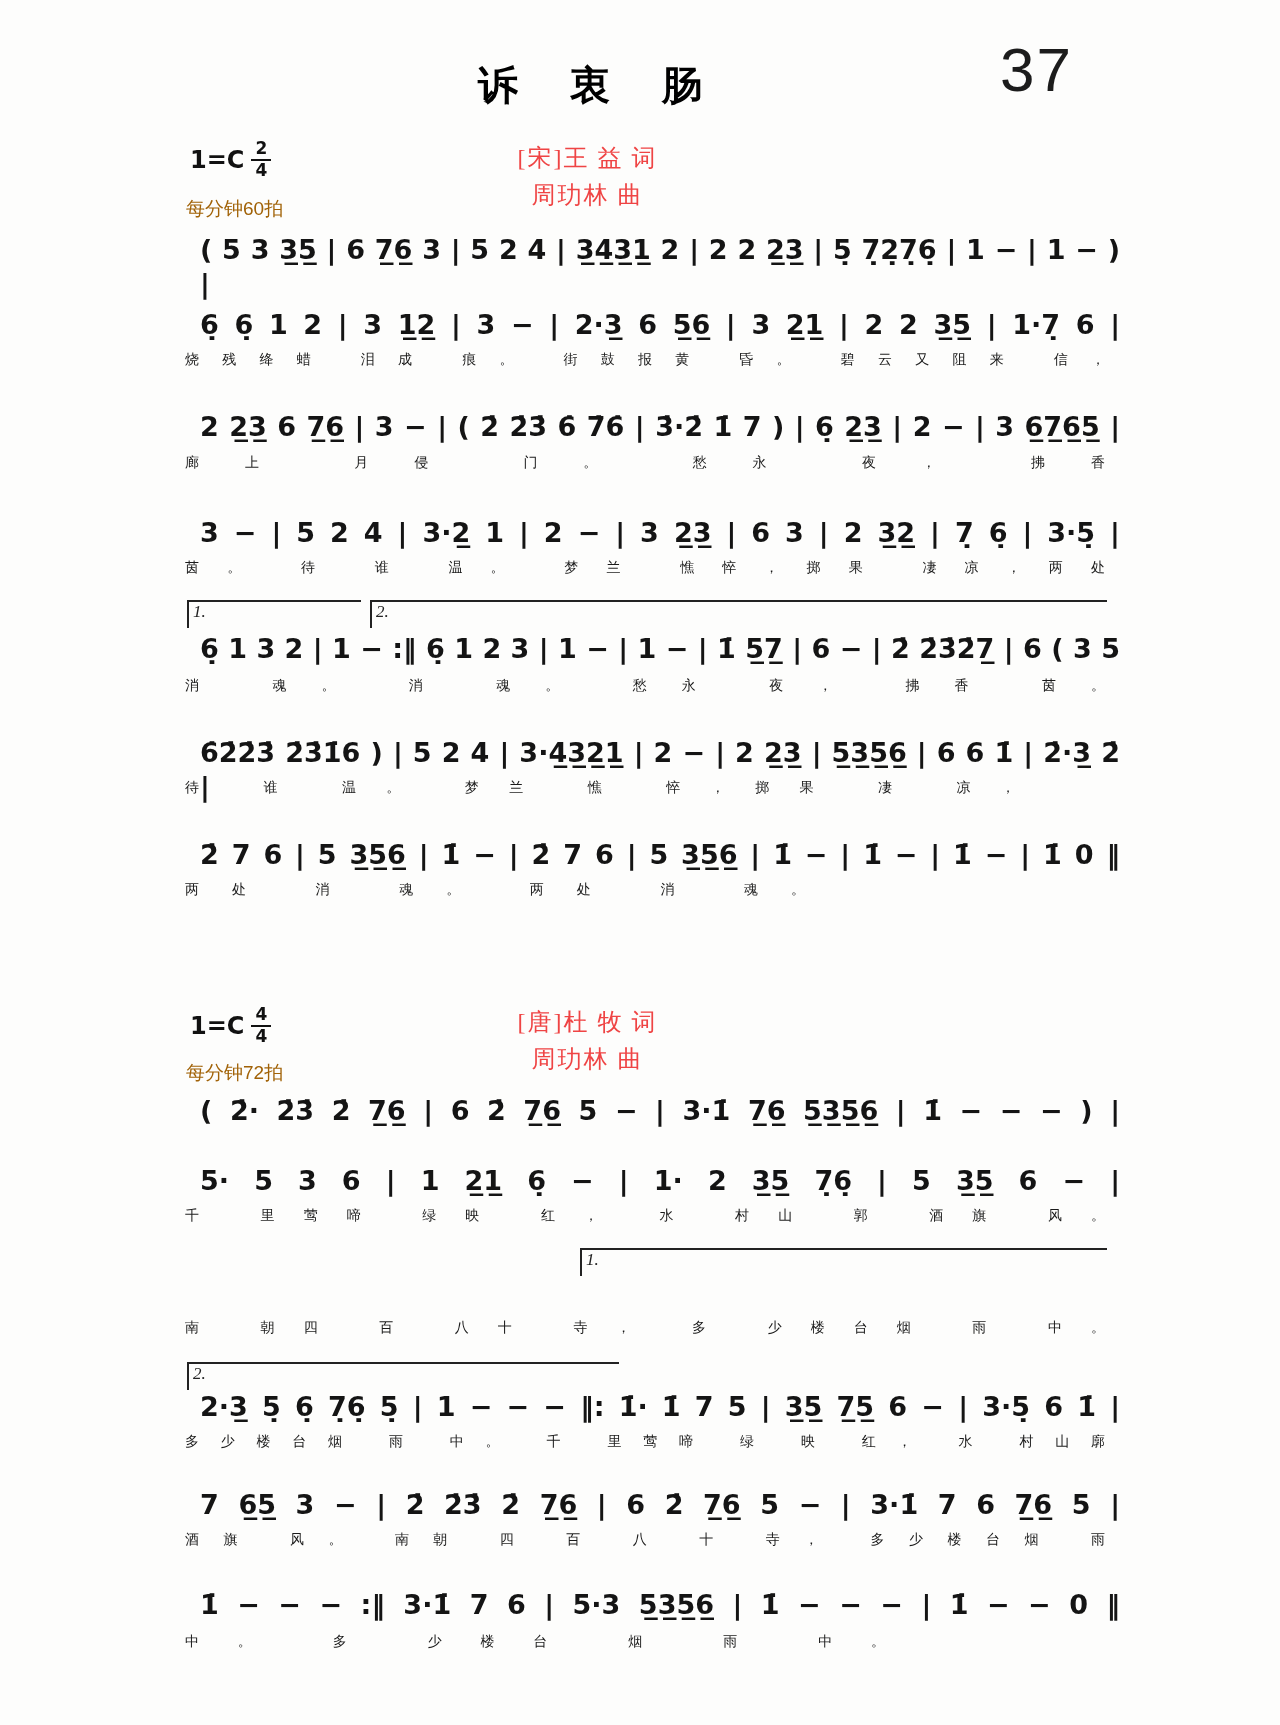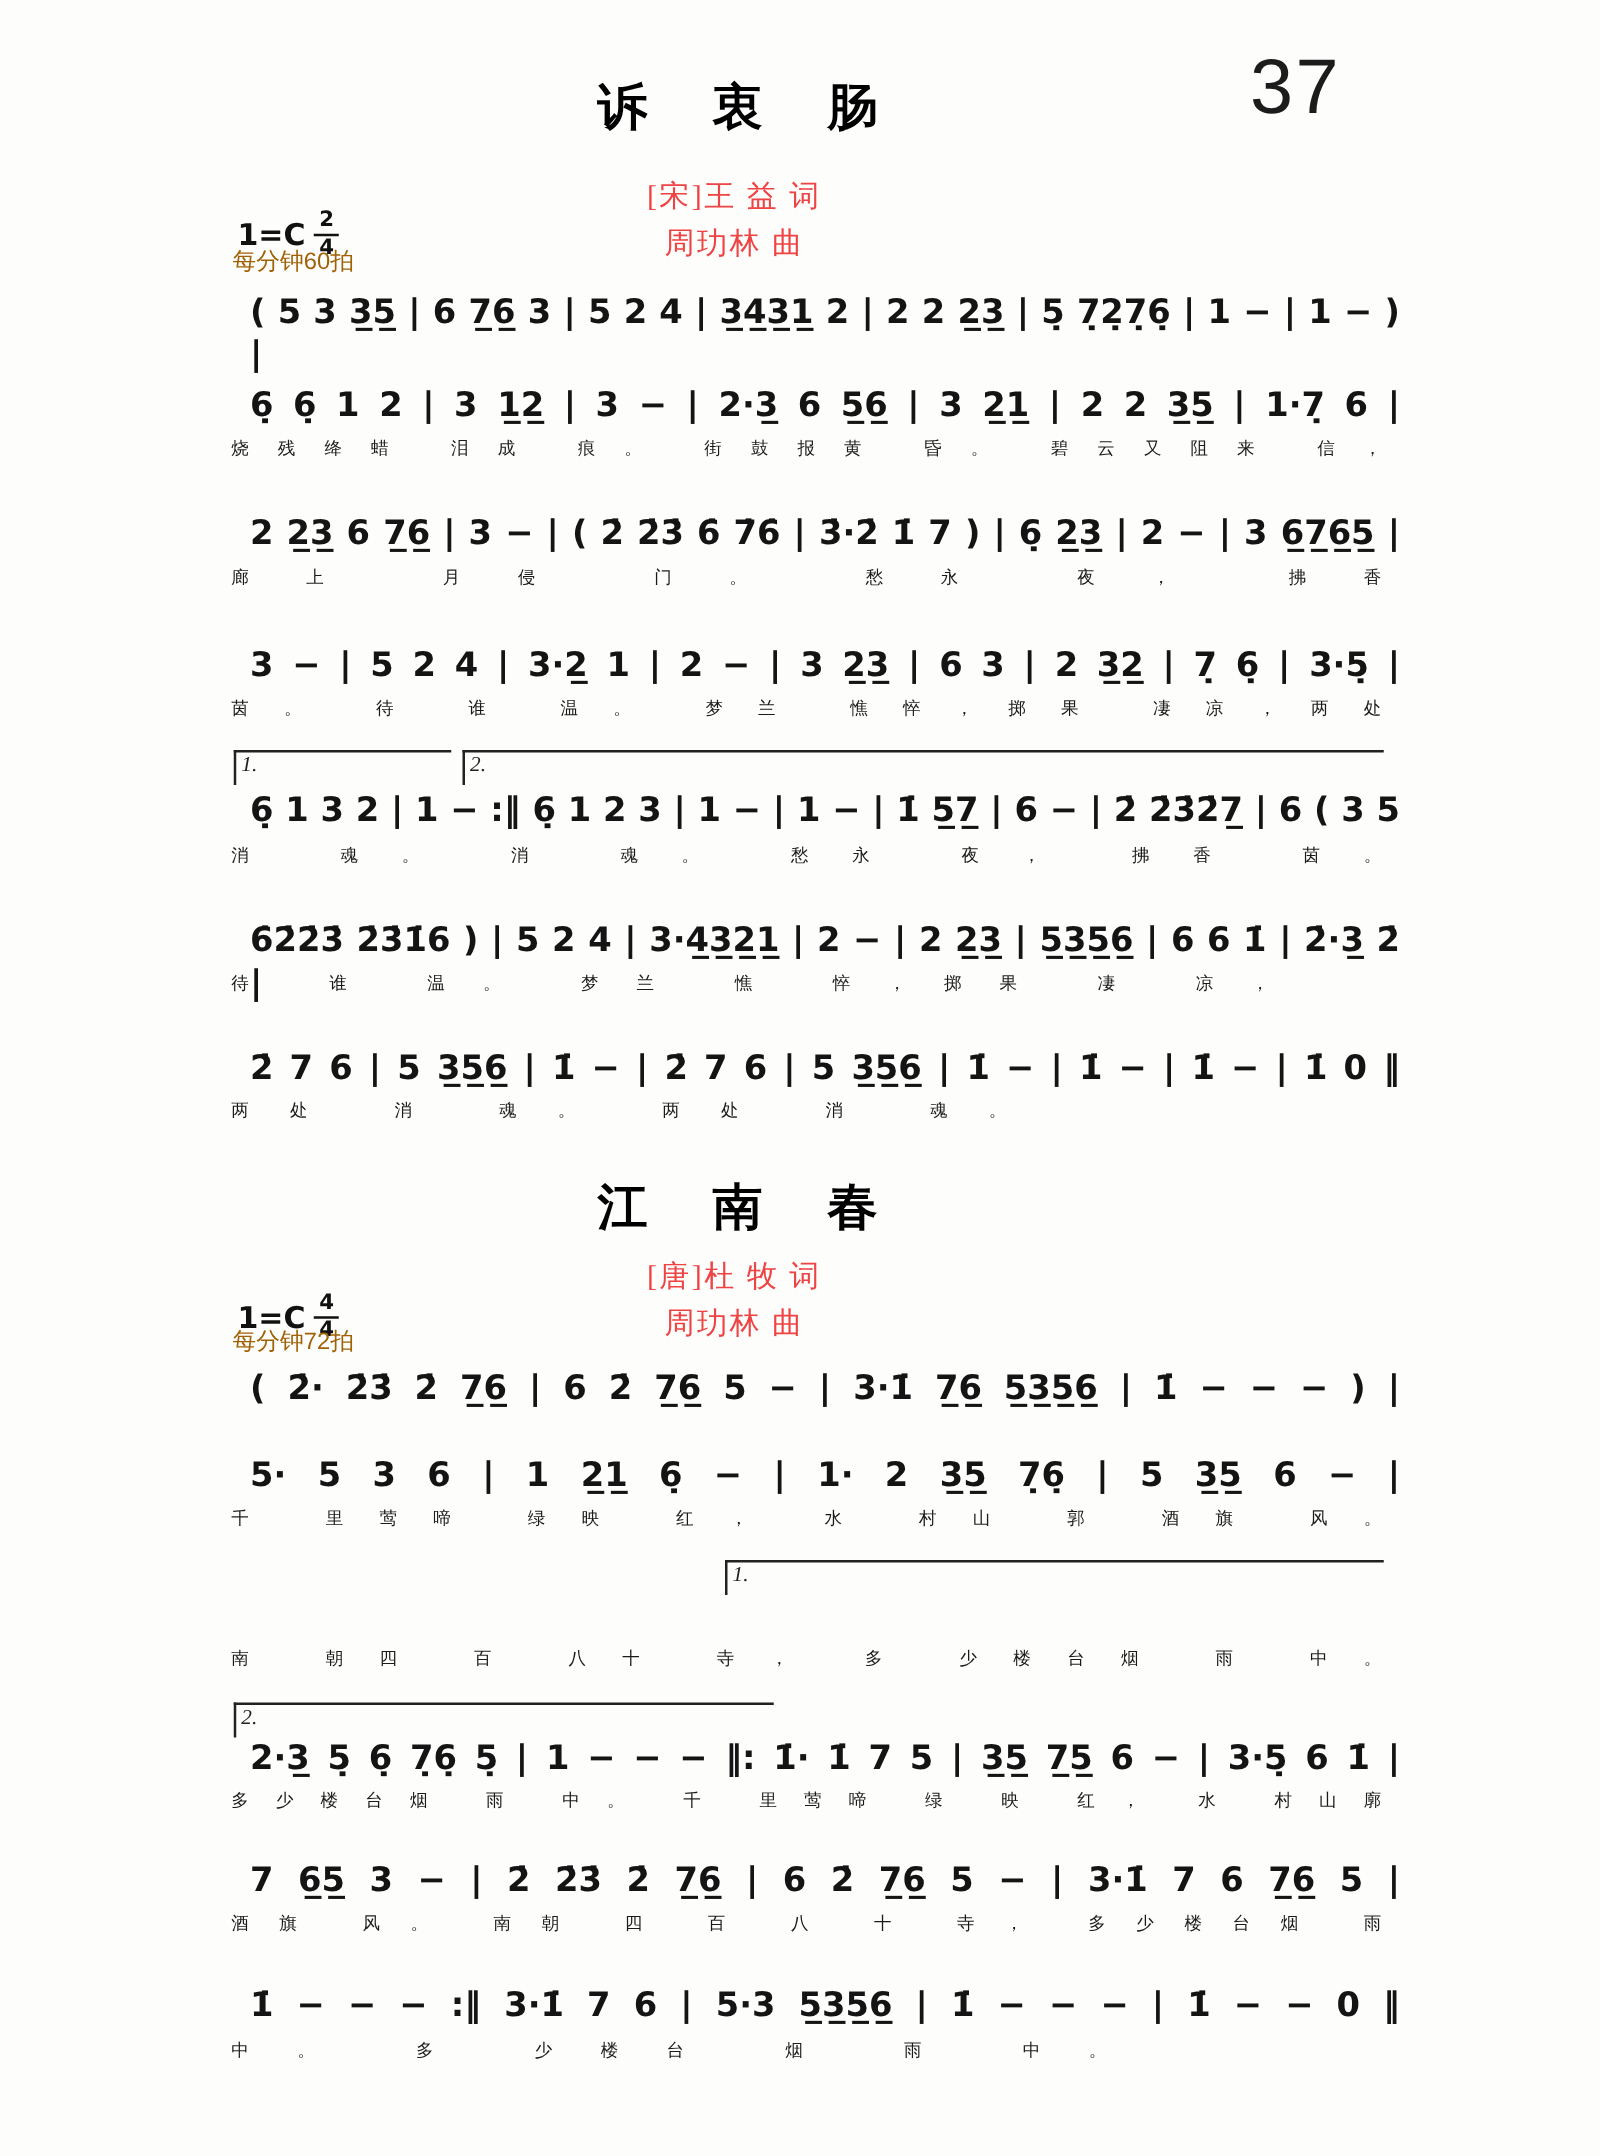--- a/index.html
+++ b/index.html
@@ -11,21 +11,21 @@
   .page-number{
     position:absolute;top:34px;left:1000px;font-family:"Liberation Sans","DejaVu Sans",sans-serif;
     font-size:62px;font-weight:500;letter-spacing:2px;color:#1c1c1c;
   }
   .song-title{
     position:absolute;left:130px;width:920px;text-align:center;
     font-size:40px;font-weight:700;letter-spacing:52px;text-indent:52px;color:#000000;
   }
   .keysig{
     position:absolute;left:190px;display:flex;align-items:center;
-    font-family:"DejaVu Sans",sans-serif;font-weight:700;font-size:24px;color:#111;margin-top:28px;
+    font-family:"DejaVu Sans",sans-serif;font-weight:700;font-size:24px;color:#111;
   }
   .frac{display:inline-flex;flex-direction:column;align-items:center;line-height:1.05;
     font-size:17px;margin-left:7px;}
   .frac .num{border-bottom:2px solid #111;padding:0 4px 1px;}
   .frac .den{padding-top:1px;}
   .tempo{
     position:absolute;left:186px;font-size:19px;color:#a16207;
     font-family:"Liberation Sans","DejaVu Sans",sans-serif;
   }
   .credits{
@@ -93,21 +93,20 @@
   </div>
   <div class="notes" style="top:632px">6̣ 1 3 2 | 1 − :‖ 6̣ 1 2 3 | 1 − | 1 − | 1̇ 5̲7̲ | 6 − | 2̇ 2̇3̇2̇7̲ | 6 ( 3 5</div>
   <div class="lyrics" style="top:678px">消 魂。 消 魂。 愁永 夜， 拂香 茵。</div>
 
   <div class="notes" style="top:736px">6̇2̇2̇3̇ 2̇3̇1̇6 ) | 5 2 4 | 3·4̲3̲2̲1̲ | 2 − | 2 2̲3̲ | 5̲3̲5̲6̲ | 6 6 1̇ | 2̇·3̲ 2̇ |</div>
   <div class="lyrics" style="top:780px;width:830px">  待 谁 温。 梦兰 憔 悴，掷果 凄 凉，</div>
 
   <div class="notes" style="top:838px">2̇ 7 6 | 5 3̲5̲6̲ | 1̇ − | 2̇ 7 6 | 5 3̲5̲6̲ | 1̇ − | 1̇ − | 1̇ − | 1̇ 0 ‖</div>
   <div class="lyrics" style="top:882px;width:620px">两处 消 魂。 两处 消 魂。</div>
 
-  <div class="song-title" style="top:938px">江南春</div>
 
   <div class="keysig" style="top:1006px">
     <span>1=C</span>
     <span class="frac">
       <span class="num">4</span>
       <span class="den">4</span>
     </span>
   </div>
   <div class="tempo" style="top:1060px">每分钟72拍</div>
 

